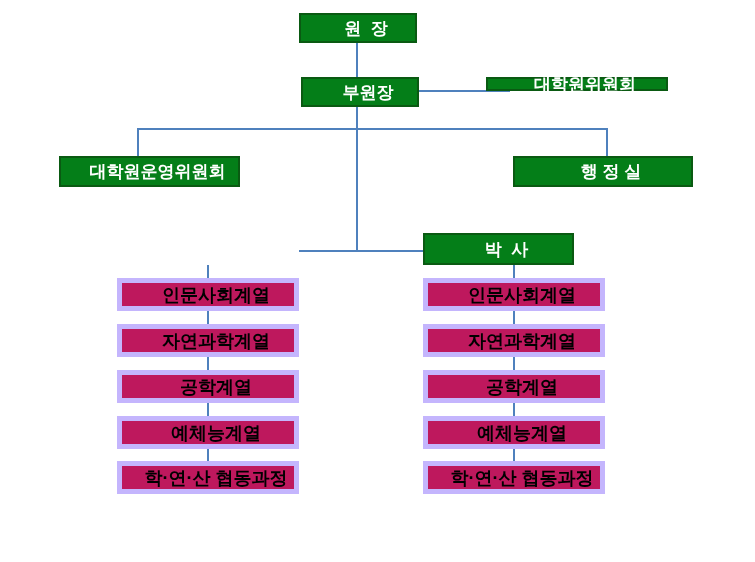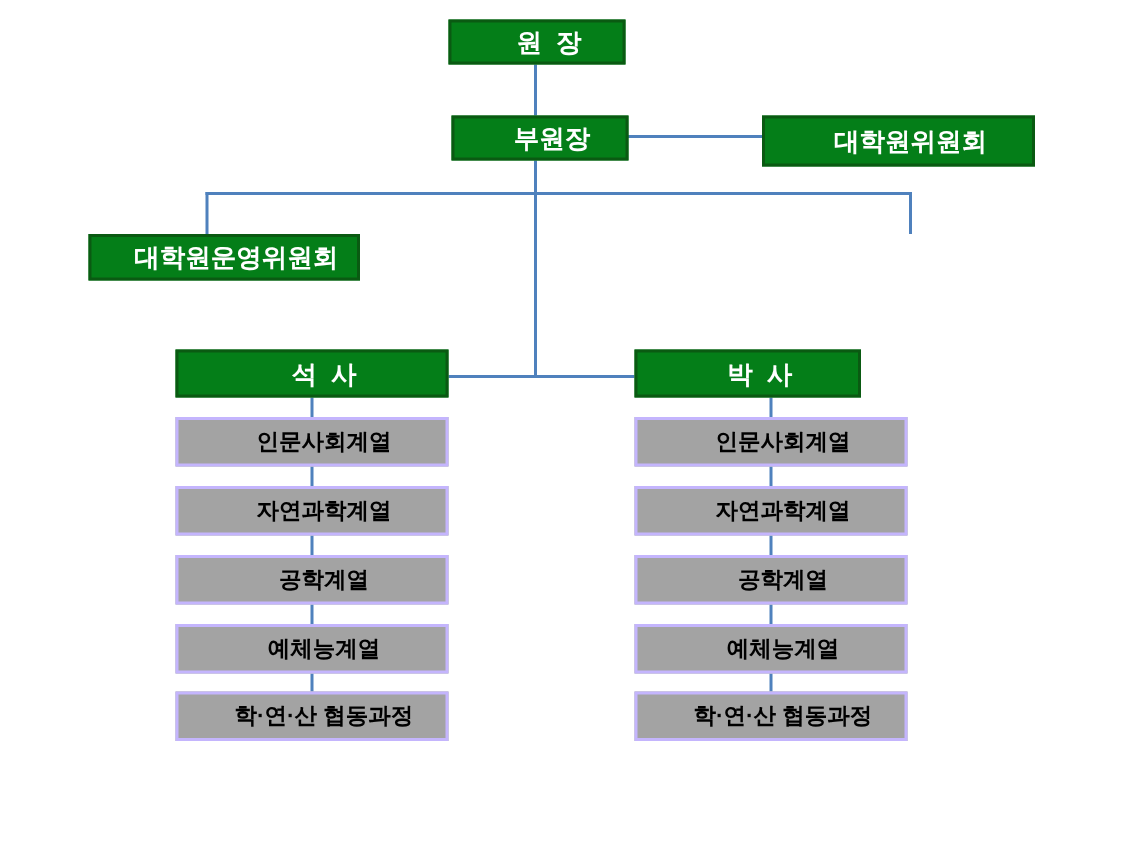--- a/index.html
+++ b/index.html
@@ -25,24 +25,24 @@
     white-space: pre;
     padding-left: 16px;
   }
   .node.green {
     background: #047e18;
     border: 2px solid #0a5a12;
     color: #ffffff;
     font-size: 17px;
   }
   .node.white {
-    background: #a3a3a3;
-    border: 2px solid #c4b5fd;
+    background: #be185d;
+    border: 5px solid #c4b5fd;
     color: #000000;
-    font-size: 15px;
+    font-size: 18px;
   }
   .ln {
     position: absolute;
     background: #4f81bd;
   }
   .ln.h { height: 2px; }
   .ln.v { width: 2px; }
 </style>
 </head>
 <body>
@@ -66,26 +66,26 @@
   <div class="ln v" style="left:513px;top:265px;height:13px"></div>
   <div class="ln v" style="left:513px;top:311px;height:13px"></div>
   <div class="ln v" style="left:513px;top:357px;height:13px"></div>
   <div class="ln v" style="left:513px;top:403px;height:13px"></div>
   <div class="ln v" style="left:513px;top:449px;height:12px"></div>
 
   <div class="node green" style="left:299px;top:13px;width:118px;height:30px">원  장</div>
 
   <div class="node green" style="left:301px;top:77px;width:118px;height:30px">부원장</div>
 
-  <div class="node green" style="left:508px;top:77px;width:182px;height:34px">대학원위원회</div>
+  <div class="node green" style="left:486px;top:77px;width:182px;height:14px">대학원위원회</div>
 
   <div class="node green" style="left:59px;top:156px;width:181px;height:31px">대학원운영위원회</div>
 
+  <div class="node green" style="left:513px;top:156px;width:180px;height:31px">행 정 실</div>
 
-  <div class="node green" style="left:117px;top:233px;width:182px;height:32px">석  사</div>
   <div class="node white" style="left:117px;top:278px;width:182px;height:33px">인문사회계열</div>
   <div class="node white" style="left:117px;top:324px;width:182px;height:33px">자연과학계열</div>
   <div class="node white" style="left:117px;top:370px;width:182px;height:33px">공학계열</div>
   <div class="node white" style="left:117px;top:416px;width:182px;height:33px">예체능계열</div>
   <div class="node white" style="left:117px;top:461px;width:182px;height:33px">학·연·산 협동과정</div>
 
   <div class="node green" style="left:423px;top:233px;width:151px;height:32px">박  사</div>
   <div class="node white" style="left:423px;top:278px;width:182px;height:33px">인문사회계열</div>
   <div class="node white" style="left:423px;top:324px;width:182px;height:33px">자연과학계열</div>
   <div class="node white" style="left:423px;top:370px;width:182px;height:33px">공학계열</div>

